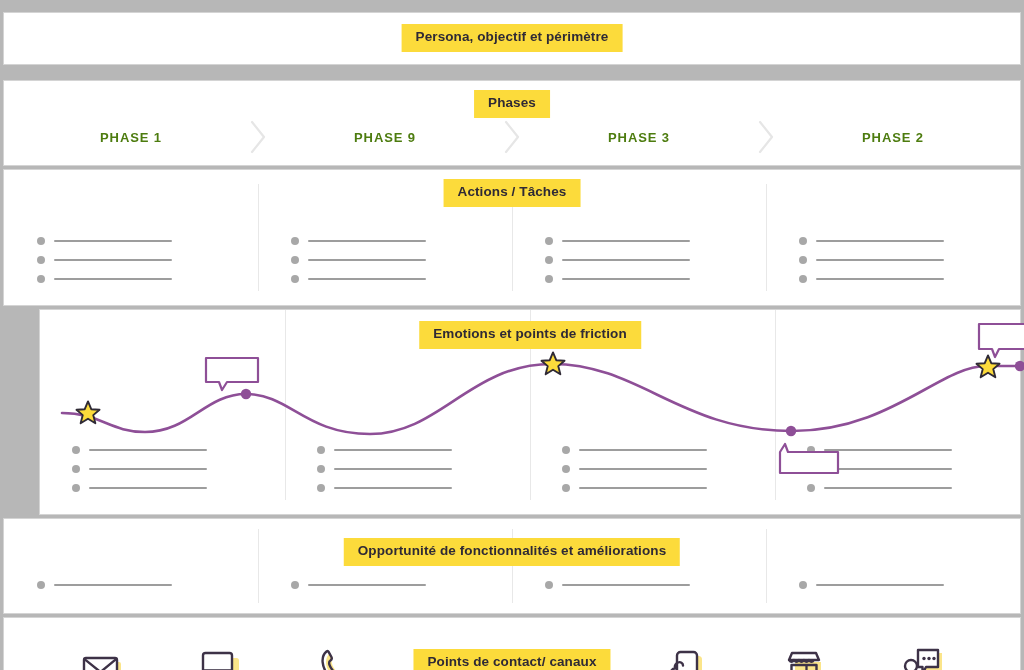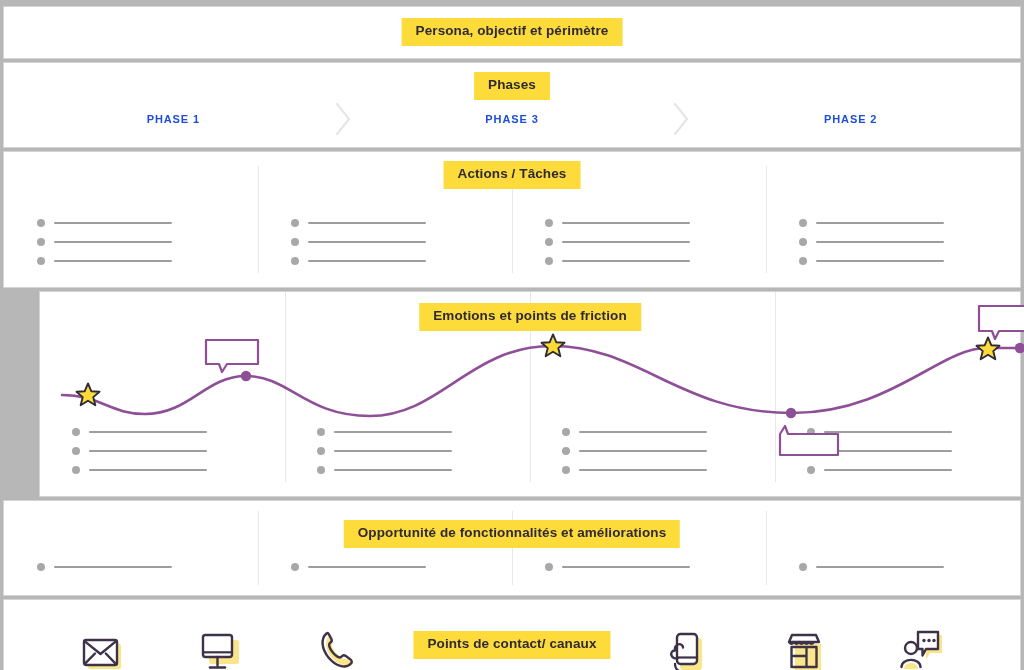--- a/index.html
+++ b/index.html
@@ -9,31 +9,31 @@
     font-family: "Liberation Sans", sans-serif;
     overflow: hidden;
   }
   .board {
     position: relative;
     width: 1024px; height: 670px;
     background: #b7b7b7;
     display: flex;
     flex-direction: column;
     gap: 3px;
-    padding: 6px 3px 3px 3px;
+    padding: 12px 3px 3px 3px;
   }
   .row {
     position: relative;
     background: #ffffff;
     border: 1px solid #d4d4d4;
     flex: none;
     overflow: visible;
   }
   .row-persona  { height: 53px; }
-  .row-phases   { height: 86px; }
+  .row-phases   { height: 86px; margin-top: 12px; }
   .row-actions  { height: 137px; }
   .row-emotions { height: 206px; margin-left: 36px; }
   .row-opps     { height: 96px; }
   .row-channels { height: 107px; }
 
   
   .badge {
     position: absolute;
     left: 50%;
     transform: translateX(-50%);
@@ -62,23 +62,23 @@
     display: flex;
   }
   .phase-cell {
     flex: 1 1 0;
     position: relative;
     display: flex;
     align-items: center;
     justify-content: center;
   }
   .phase-label {
-    font-size: 11px;
+    font-size: 13px;
     font-weight: bold;
-    color: #1d4ed8;
+    color: #4d7c0f;
     letter-spacing: .9px;
   }
   .chev {
     position: absolute;
     right: -9px;
     top: 50%;
     transform: translateY(-50%);
     width: 18px; height: 34px;
     pointer-events: none;
   }
@@ -172,20 +172,28 @@
   <section class="row row-persona">
     <div class="badge badge-persona">Persona, objectif et périmètre</div>
   </section>
 
   <section class="row row-phases">
     <div class="badge badge-phases">Phases</div>
 
     <div class="phase-strip">
       <div class="phase-cell">
         <span class="phase-label">PHASE 1</span>
+        <span class="chev">
+          <svg width="18" height="34" viewBox="0 0 18 34">
+              <path d="M3 2 L15 17 L3 32" fill="none" stroke="#e6e6e6" stroke-width="2.2" stroke-linecap="round" stroke-linejoin="round"></path>
+            </svg>
+        </span>
+      </div>
+      <div class="phase-cell">
+        <span class="phase-label">PHASE 9</span>
         <span class="chev">
           <svg width="18" height="34" viewBox="0 0 18 34">
               <path d="M3 2 L15 17 L3 32" fill="none" stroke="#e6e6e6" stroke-width="2.2" stroke-linecap="round" stroke-linejoin="round"></path>
             </svg>
         </span>
       </div>
       <div class="phase-cell">
         <span class="phase-label">PHASE 3</span>
         <span class="chev">
           <svg width="18" height="34" viewBox="0 0 18 34">

